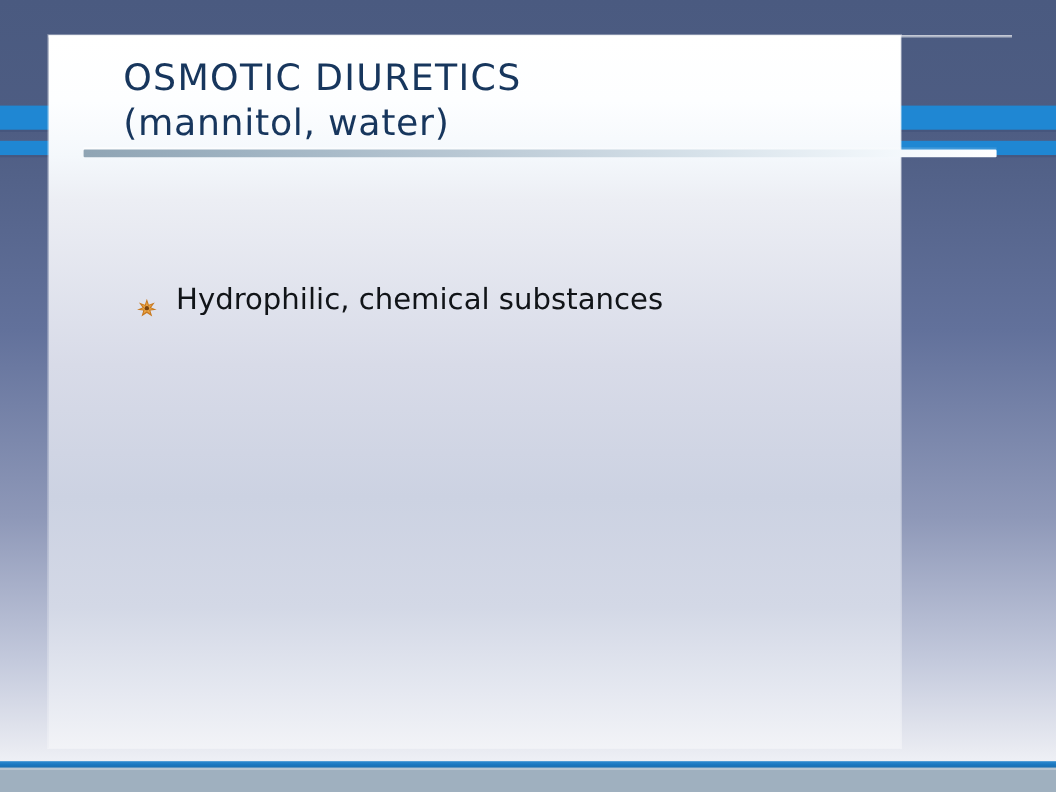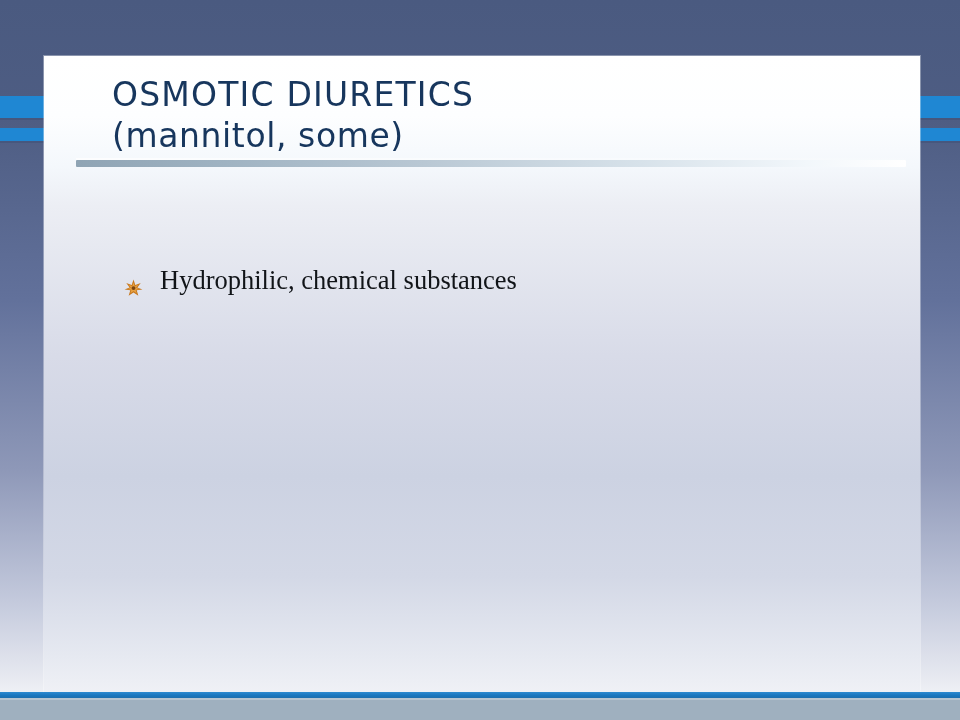--- a/index.html
+++ b/index.html
@@ -41,36 +41,35 @@
 
   
   .stripe-shadow-a { top: 118px; height: 2px; background: #3f5179; opacity: .55; }
   .stripe-shadow-b { top: 141px; height: 2px; background: #3f5179; opacity: .55; }
 
   
   .panel {
     position: absolute;
     left: 44px;
     top: 32px;
-    width: 876px;
+    width: 775px;
     height: 648px;
     z-index: 2;
     background:
       linear-gradient(to bottom,
         #ffffff 0px,
         #fdfeff 60px,
         #f4f8fc 110px,
         #eceef4 150px,
         #d8dbe8 300px,
         #ccd2e2 420px,
         #d3d8e6 520px,
         #e6e9f1 600px,
         #f2f3f7 648px);
     box-shadow: 0 0 0 1px rgba(255,255,255,0.35);
-    margin-top: 24px;
   }
   
   .panel-top-edge {
     position: absolute;
     left: 0; top: 0;
     width: 876px; height: 3px;
     background: linear-gradient(to bottom, rgba(255,255,255,.9), rgba(255,255,255,0));
   }
 
   
@@ -111,26 +110,25 @@
     top: 102px;
     width: 830px;
     height: 2px;
     background: linear-gradient(to right, rgba(255,255,255,.75), rgba(255,255,255,.1));
   }
 
   
   .body-list {
     position: absolute;
     left: 66px;
-    top: 205px;
+    top: 221px;
     width: 800px;
     list-style: none;
     margin: 0;
     padding: 0;
-    font-family: Liberation Serif, serif;
   }
   .bullet-row {
     position: relative;
     padding-left: 50px;
     margin-bottom: 5px;
     color: #111418;
     font-size: 26.5px;
     line-height: 39px;
   }
   .bullet-icon {
@@ -179,21 +177,21 @@
   <div class="stripe stripe-a"></div>
   <div class="stripe stripe-shadow-a"></div>
   <div class="stripe stripe-b"></div>
   <div class="stripe stripe-shadow-b"></div>
 
   <div class="panel">
     <div class="panel-top-edge"></div>
 
     <div class="title-block">
       <div class="title-line title-line-1">OSMOTIC DIURETICS</div>
-      <div class="title-line title-line-2">(mannitol, some)</div>
+      <div class="title-line title-line-2">(mannitol, water)</div>
     </div>
 
     <div class="title-rule-hi"></div>
     <div class="title-rule"></div>
 
     <ul class="body-list">
 
       <li class="bullet-row">
         <span class="bullet-icon">
           <svg viewBox="0 0 20 20" width="19" height="19" aria-hidden="true">

